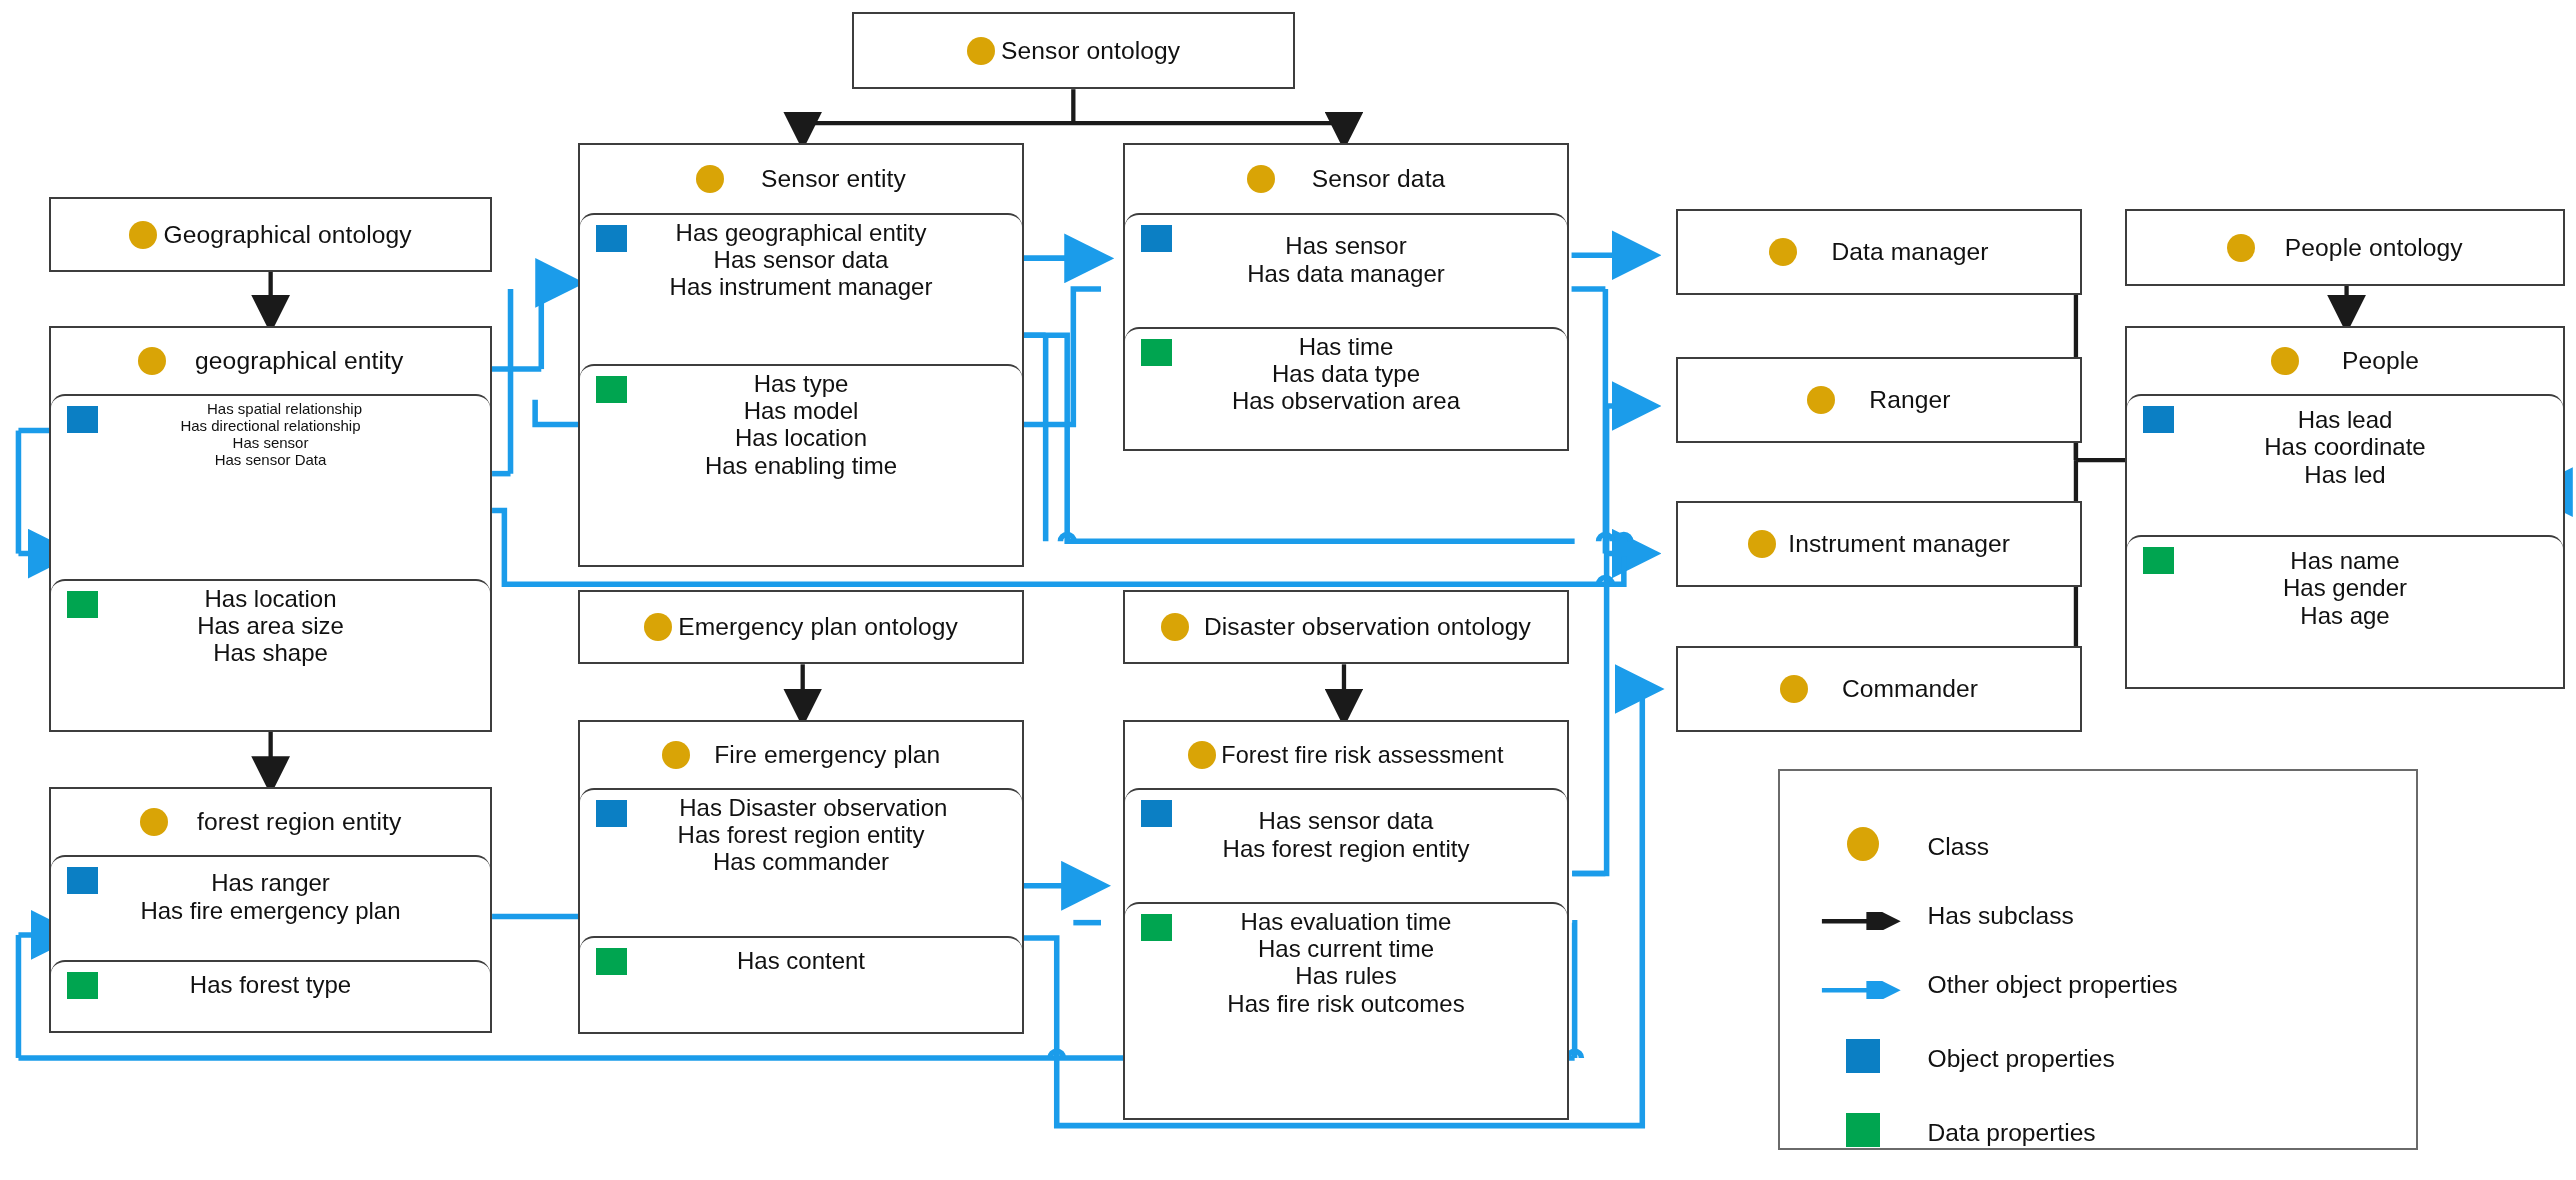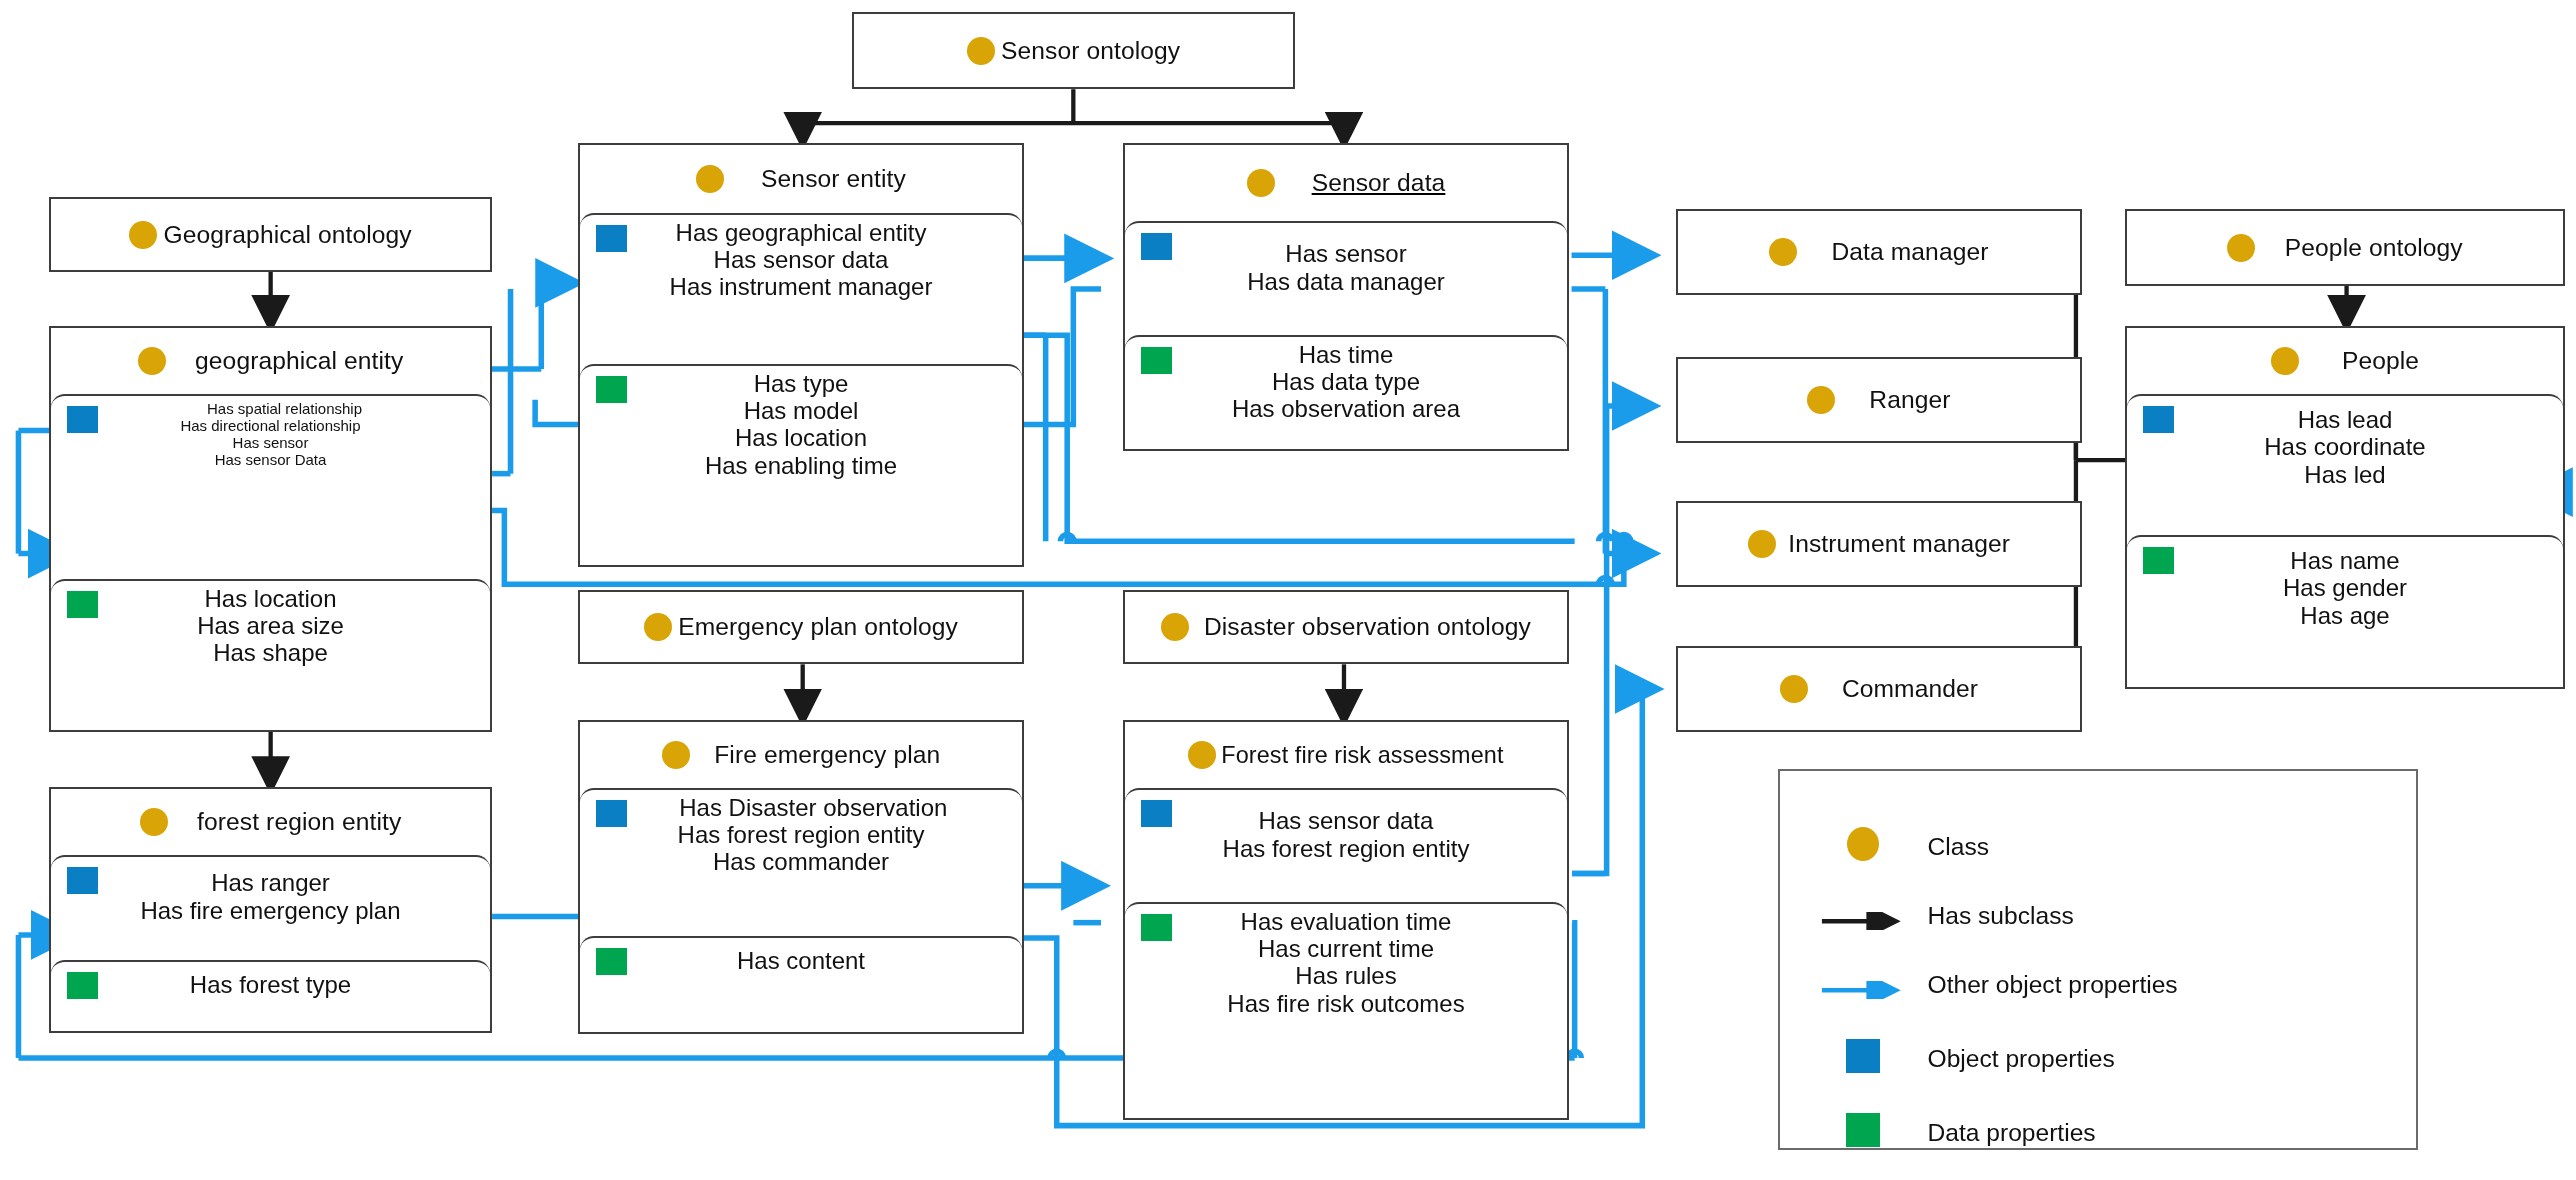--- a/index.html
+++ b/index.html
@@ -176,21 +176,21 @@
       <div class="plist">
         <div>Has type</div>
         <div>Has model</div>
         <div>Has location</div>
         <div>Has enabling time</div>
       </div>
     </div>
   </div>
 
   <div class="node" style="left:1123px;top:143px;width:446px;height:308px;">
-    <div class="sect hdr tight" style="height:76px;padding:0;text-decoration:underline;">
+    <div class="sect hdr tight" style="height:68px;padding:0;">
       <span class="dot" style="margin-right:37px;"></span>
       <span class="title">Sensor data</span>
     </div>
     <div class="sect" style="height:114px;">
       <span class="sq"></span>
       <div class="plist" style="padding-top:13.5px;">
         <div>Has sensor</div>
         <div>Has data manager</div>
       </div>
     </div>

